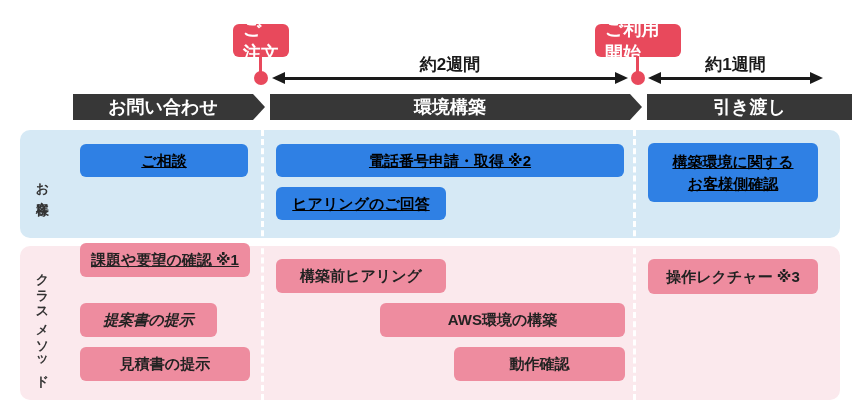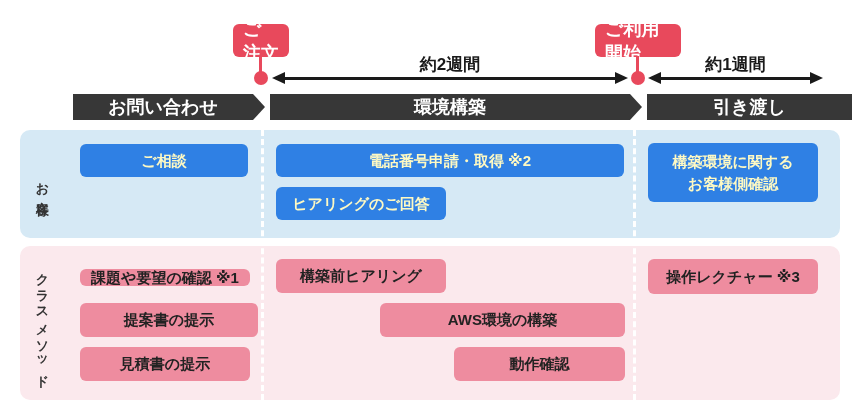--- a/index.html
+++ b/index.html
@@ -32,21 +32,21 @@
   .lane-label{position:absolute;left:0;top:0;width:44px;height:100%;display:flex;
               align-items:center;justify-content:center;writing-mode:vertical-rl;
               text-orientation:upright;font-size:13px;font-weight:600;color:#333;letter-spacing:2px;}
 
   
   .sep{position:absolute;top:130px;height:270px;width:0;border-left:3px dashed #fff;}
 
   
   .task{position:absolute;border-radius:6px;display:flex;align-items:center;justify-content:center;
         font-size:15px;font-weight:bold;text-align:center;box-sizing:border-box;white-space:pre-line;line-height:1.45;}
-  .task-blue{background:#2F80E4;color:#fef9c3;}
+  .task-blue{background:#2F80E4;color:#000000;text-decoration:underline;}
   .task-pink{background:#EE8C9F;color:#222;}
 </style>
 </head>
 <body>
 
 <div class="stage">
 
   <div class="badge" style="left:233px;width:56px;">
     <span>ご注文</span>
   </div>
@@ -93,21 +93,21 @@
 
   <div class="sep" style="left:261px;"></div>
   <div class="sep" style="left:633px;"></div>
 
   <div class="task task-blue" style="left:80px;top:144px;width:168px;height:33px;">ご相談</div>
   <div class="task task-blue" style="left:276px;top:144px;width:348px;height:33px;">電話番号申請・取得 ※2</div>
   <div class="task task-blue" style="left:276px;top:187px;width:170px;height:33px;">ヒアリングのご回答</div>
   <div class="task task-blue" style="left:648px;top:143px;width:170px;height:59px;">構築環境に関する
 お客様側確認</div>
 
-  <div class="task task-pink" style="left:80px;top:269px;width:170px;height:17px;">課題や要望の確認 ※1</div>
-  <div class="task task-pink" style="left:80px;top:303px;width:178px;height:34px;">提案書の提示</div>
+  <div class="task task-pink" style="left:80px;top:243px;width:170px;height:34px;text-decoration:underline;">課題や要望の確認 ※1</div>
+  <div class="task task-pink" style="left:80px;top:303px;width:137px;height:34px;font-style:italic;">提案書の提示</div>
   <div class="task task-pink" style="left:80px;top:347px;width:170px;height:34px;">見積書の提示</div>
   <div class="task task-pink" style="left:276px;top:259px;width:170px;height:34px;">構築前ヒアリング</div>
   <div class="task task-pink" style="left:380px;top:303px;width:245px;height:34px;">AWS環境の構築</div>
   <div class="task task-pink" style="left:454px;top:347px;width:171px;height:34px;">動作確認</div>
   <div class="task task-pink" style="left:648px;top:259px;width:170px;height:35px;">操作レクチャー ※3</div>
 
 </div>
 
 </body></html>

